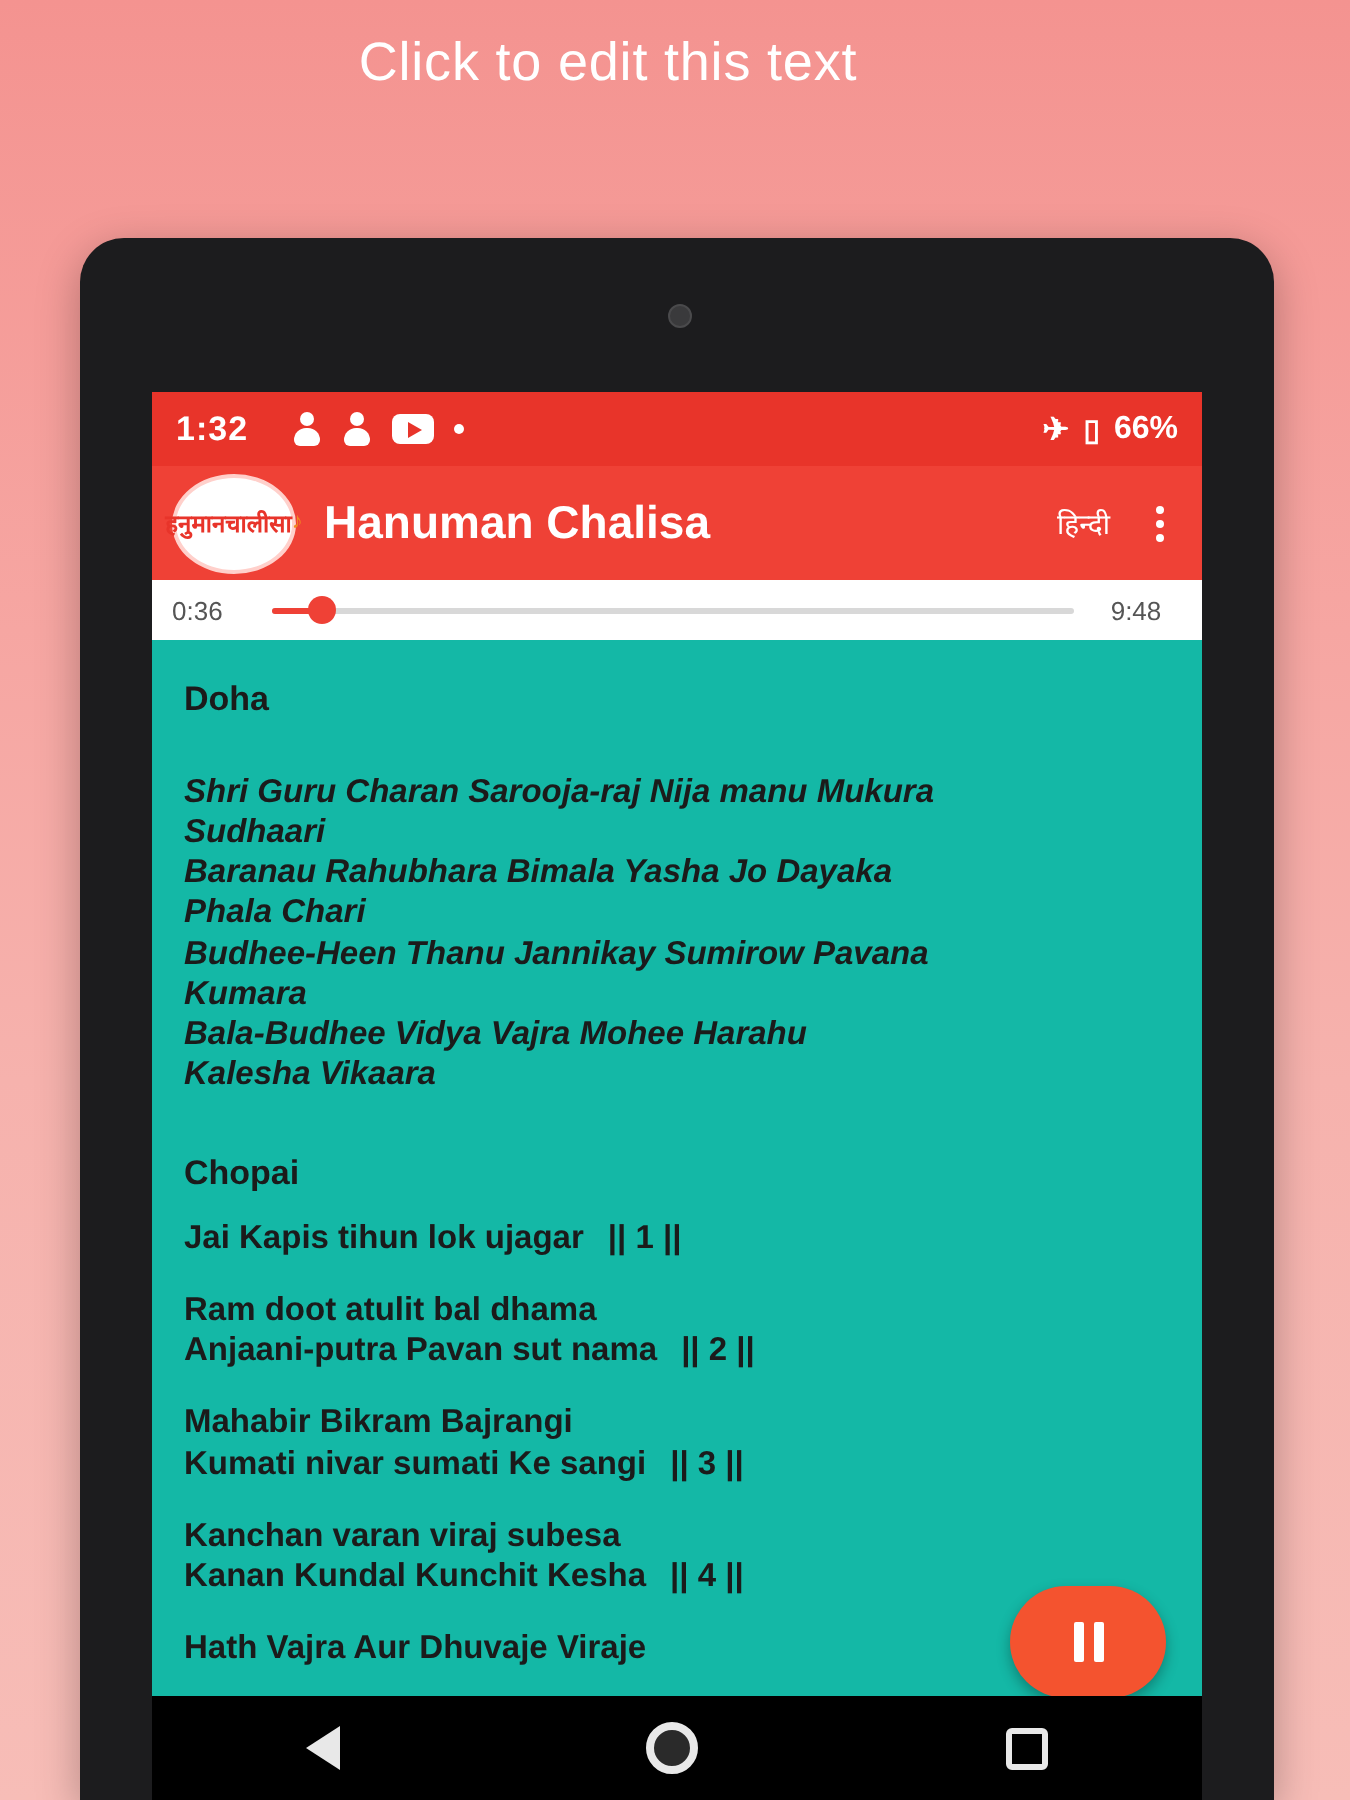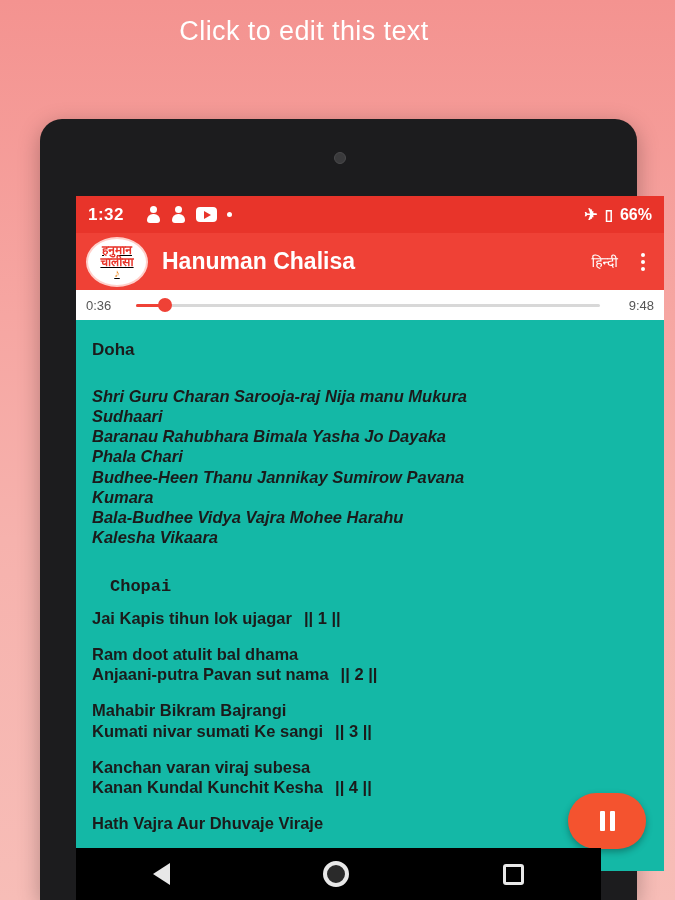--- a/index.html
+++ b/index.html
@@ -38,21 +38,21 @@
     width: 597px;
     height: 781px;
     background: #1c1c1e;
     border-radius: 22px 22px 0 0;
     box-shadow: 0 6px 22px rgba(0,0,0,0.28);
   }
   .device-bezel-inner {
     position: absolute;
     left: 36px;
     top: 77px;
-    width: 588px;
+    width: 525px;
     height: 675px;
     background: #ffffff;
     overflow: hidden;
   }
   .camera {
     position: absolute;
     left: 50%;
     top: 33px;
     margin-left: -5px;
     width: 10px;
@@ -123,26 +123,25 @@
     align-items: center;
     padding: 0 10px;
     position: relative;
   }
   .app-logo {
     width: 58px; height: 46px;
     border-radius: 50%;
     background: #ffffff;
     border: 2px solid #ffd0cb;
     display: flex;
-    flex-direction: column;
+    flex-direction: row;
     align-items: center;
     justify-content: center;
     line-height: 1.0;
     flex: none;
-    text-decoration: underline;
   }
   .app-logo .l1 { color: #e8342a; font-size: 12px; font-weight: bold; }
   .app-logo .l2 { color: #e8342a; font-size: 12px; font-weight: bold; }
   .app-logo .l3 { color: #ef8a20; font-size: 11px; }
   .app-title {
     color: #ffffff;
     font-size: 23px;
     font-weight: bold;
     margin-left: 14px;
     flex: 1;
@@ -167,21 +166,21 @@
   .seekbar-row {
     height: 30px;
     background: #ffffff;
     display: flex;
     align-items: center;
     padding: 0 10px;
     font-size: 13px;
     color: #555555;
   }
   .time-left { width: 42px; }
-  .time-right { width: 46px; text-align: right; }
+  .time-right { width: 46px; text-align: center; }
   .track {
     flex: 1;
     height: 3px;
     background: #d8d8d8;
     margin: 0 8px;
     position: relative;
     border-radius: 2px;
   }
   .track-fill {
     position: absolute;
@@ -208,21 +207,21 @@
     padding: 14px 16px 0 16px;
     box-sizing: border-box;
     overflow: hidden;
     color: #1b1b1b;
   }
   .sec-head {
     font-size: 17px;
     font-weight: bold;
     margin: 6px 0 26px 0;
   }
-  .sec-head.chopai { margin: 30px 0 12px 18px; font-family: Liberation Mono, monospace; }
+  .sec-head.chopai { margin: 30px 0 12px 0; }
   .verse {
     font-size: 16.5px;
     font-weight: bold;
     line-height: 1.22;
     margin-bottom: 16px;
   }
   .verse .num { font-weight: bold; margin-left: 12px; }
   .doha-block { margin-bottom: 0; }
   .doha-block .line { font-size: 16.5px; font-weight: bold; line-height: 1.22; font-style: italic; }
   

